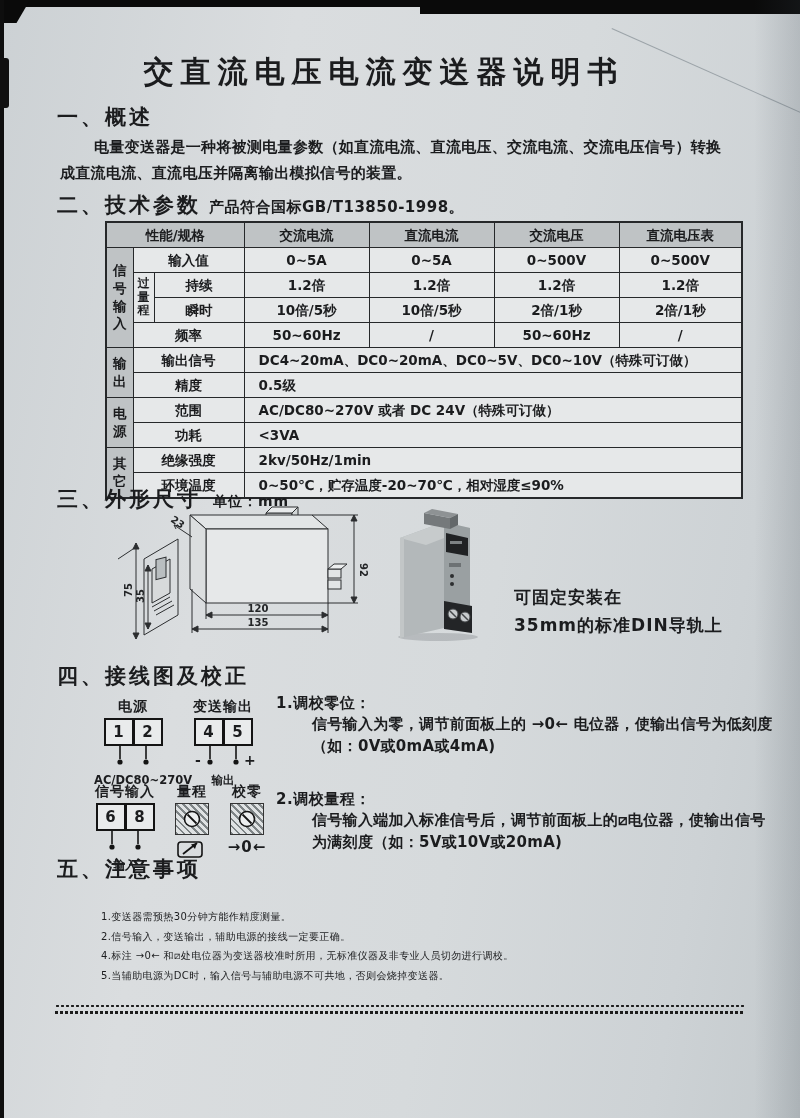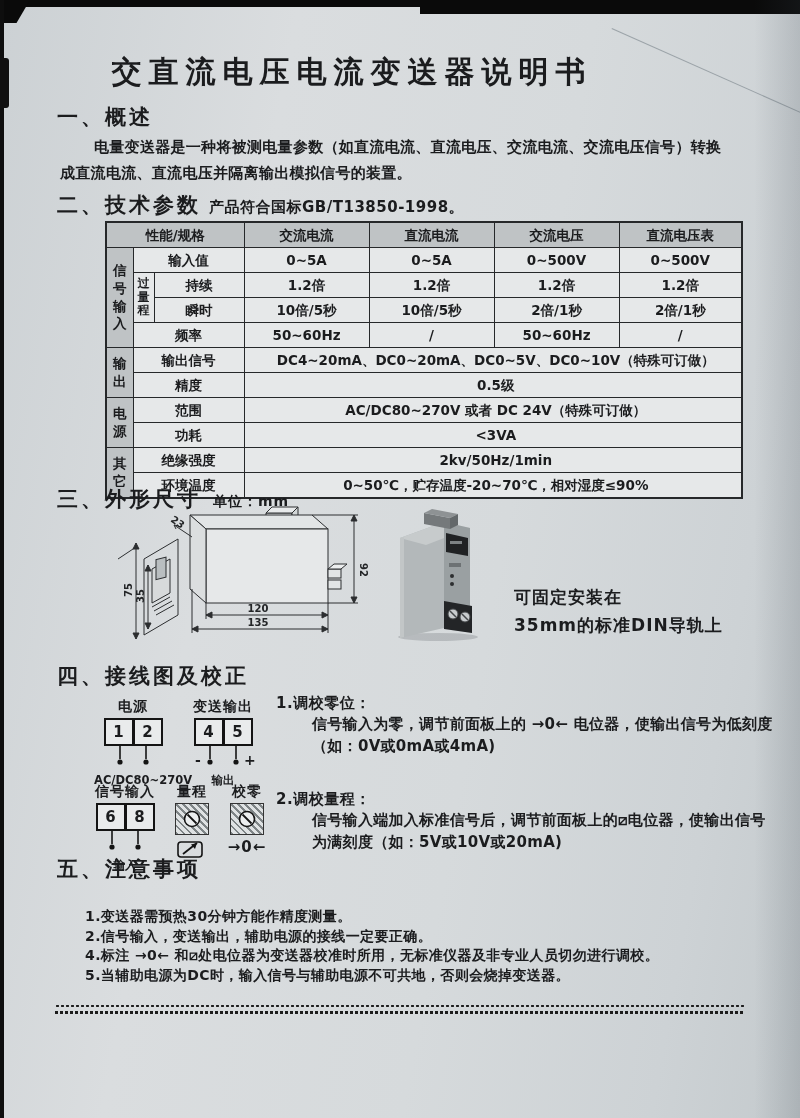--- a/index.html
+++ b/index.html
@@ -10,36 +10,36 @@
   .scan-top{position:absolute;top:0;left:0;width:800px;height:7px;background:#0a0a0a;}
   .scan-top-right{position:absolute;top:0;left:420px;width:380px;height:14px;background:#0a0a0a;}
   .scan-corner{position:absolute;top:0;left:0;width:30px;height:23px;background:#0a0a0a;
     clip-path:polygon(0 0,100% 0,55% 100%,0 100%);}
   .scan-left{position:absolute;top:0;left:0;width:4px;height:1118px;background:#0e0e0e;}
   .scan-blob{position:absolute;top:58px;left:0;width:9px;height:50px;background:#101010;border-radius:0 3px 3px 0;}
   .crease{position:absolute;top:28px;left:612px;width:230px;height:1px;background:rgba(110,120,128,.55);transform:rotate(24deg);transform-origin:left top;}
   .edge-shade{position:absolute;top:0;right:0;width:46px;height:1118px;background:linear-gradient(90deg,rgba(0,0,0,0),rgba(60,70,80,.18));}
 
   .doc-title{position:absolute;top:52px;left:0;width:704px;text-align:center;
-    font-size:30px;font-weight:700;letter-spacing:7px;}
+    font-size:30px;font-weight:700;letter-spacing:7px;padding-left:32px;}
   .sec{position:absolute;left:57px;font-size:21px;font-weight:700;letter-spacing:3px;white-space:nowrap;}
   .sec .sub{font-size:15px;font-weight:700;letter-spacing:.5px;margin-left:8px;}
   .sec .unit{font-size:14px;font-weight:700;letter-spacing:1px;margin-left:12px;}
   .para{position:absolute;left:60px;top:134px;width:676px;font-size:15px;font-weight:600;
     line-height:26px;text-indent:34px;letter-spacing:.3px;}
 
   
   table.spec{position:absolute;left:105px;top:221px;width:636px;border-collapse:collapse;
     border:2px solid #26282a;table-layout:fixed;}
   table.spec td,table.spec th{border:1.4px solid #26282a;font-size:13.5px;font-weight:600;
     text-align:center;padding:1px 8px;height:22px;background:#e6e8e9;line-height:1.2;}
   table.spec .g{background:#bfc3c5;}
   table.spec .v{word-break:break-all;line-height:1.3;padding:2px 1px;}
   table.spec .vs{font-size:12px;line-height:1.12;padding:1px 0;}
-  table.spec .lft{text-align:center;padding-left:14px;}
+  table.spec .lft{text-align:left;padding-left:14px;}
 
   
   .draw{position:absolute;left:118px;top:503px;}
   .photo{position:absolute;left:394px;top:508px;}
   .mount-note{position:absolute;left:514px;top:583px;font-size:17px;font-weight:700;line-height:28px;letter-spacing:1px;}
 
   
   .tblock{position:absolute;width:78px;text-align:center;}
   .tlabel{font-size:14px;font-weight:700;letter-spacing:1px;margin-bottom:2px;white-space:nowrap;}
   .cells{display:flex;justify-content:center;}
@@ -51,21 +51,21 @@
   .pot{position:absolute;width:56px;text-align:center;}
   .potsq{width:32px;height:30px;margin:2px auto 3px auto;border:1px solid #333;
     background:repeating-linear-gradient(45deg,#7e8486 0 2px,#dfe2e3 2px 5px);
     display:flex;align-items:center;justify-content:center;}
   .zerosym{font-size:15px;font-weight:700;letter-spacing:1px;}
   .step{position:absolute;width:500px;margin-left:18px;}
   .step-title{font-size:15px;font-weight:700;letter-spacing:.5px;}
   .step-body{font-size:15px;font-weight:600;line-height:22px;padding-left:36px;letter-spacing:.3px;}
 
   .notes{position:absolute;left:85px;top:907px;}
-  .note-line{font-size:14px;font-weight:700;line-height:19.5px;letter-spacing:.4px;white-space:nowrap;}
+  .note-line{font-size:10px;font-weight:400;line-height:19.5px;letter-spacing:.4px;white-space:nowrap;margin-left:16px;}
 
   .rule-dots{position:absolute;left:55px;top:1004px;width:690px;height:4px;
     background-image:radial-gradient(circle,#1c1c1c 1.1px,transparent 1.3px);background-size:5px 4px;}
   .rule-dash{position:absolute;left:55px;top:1011px;width:690px;height:3px;
     background:repeating-linear-gradient(90deg,#1c1c1c 0 3px,transparent 3px 5px);}
 </style>
 </head>
 <body>
 
 <div class="page">

